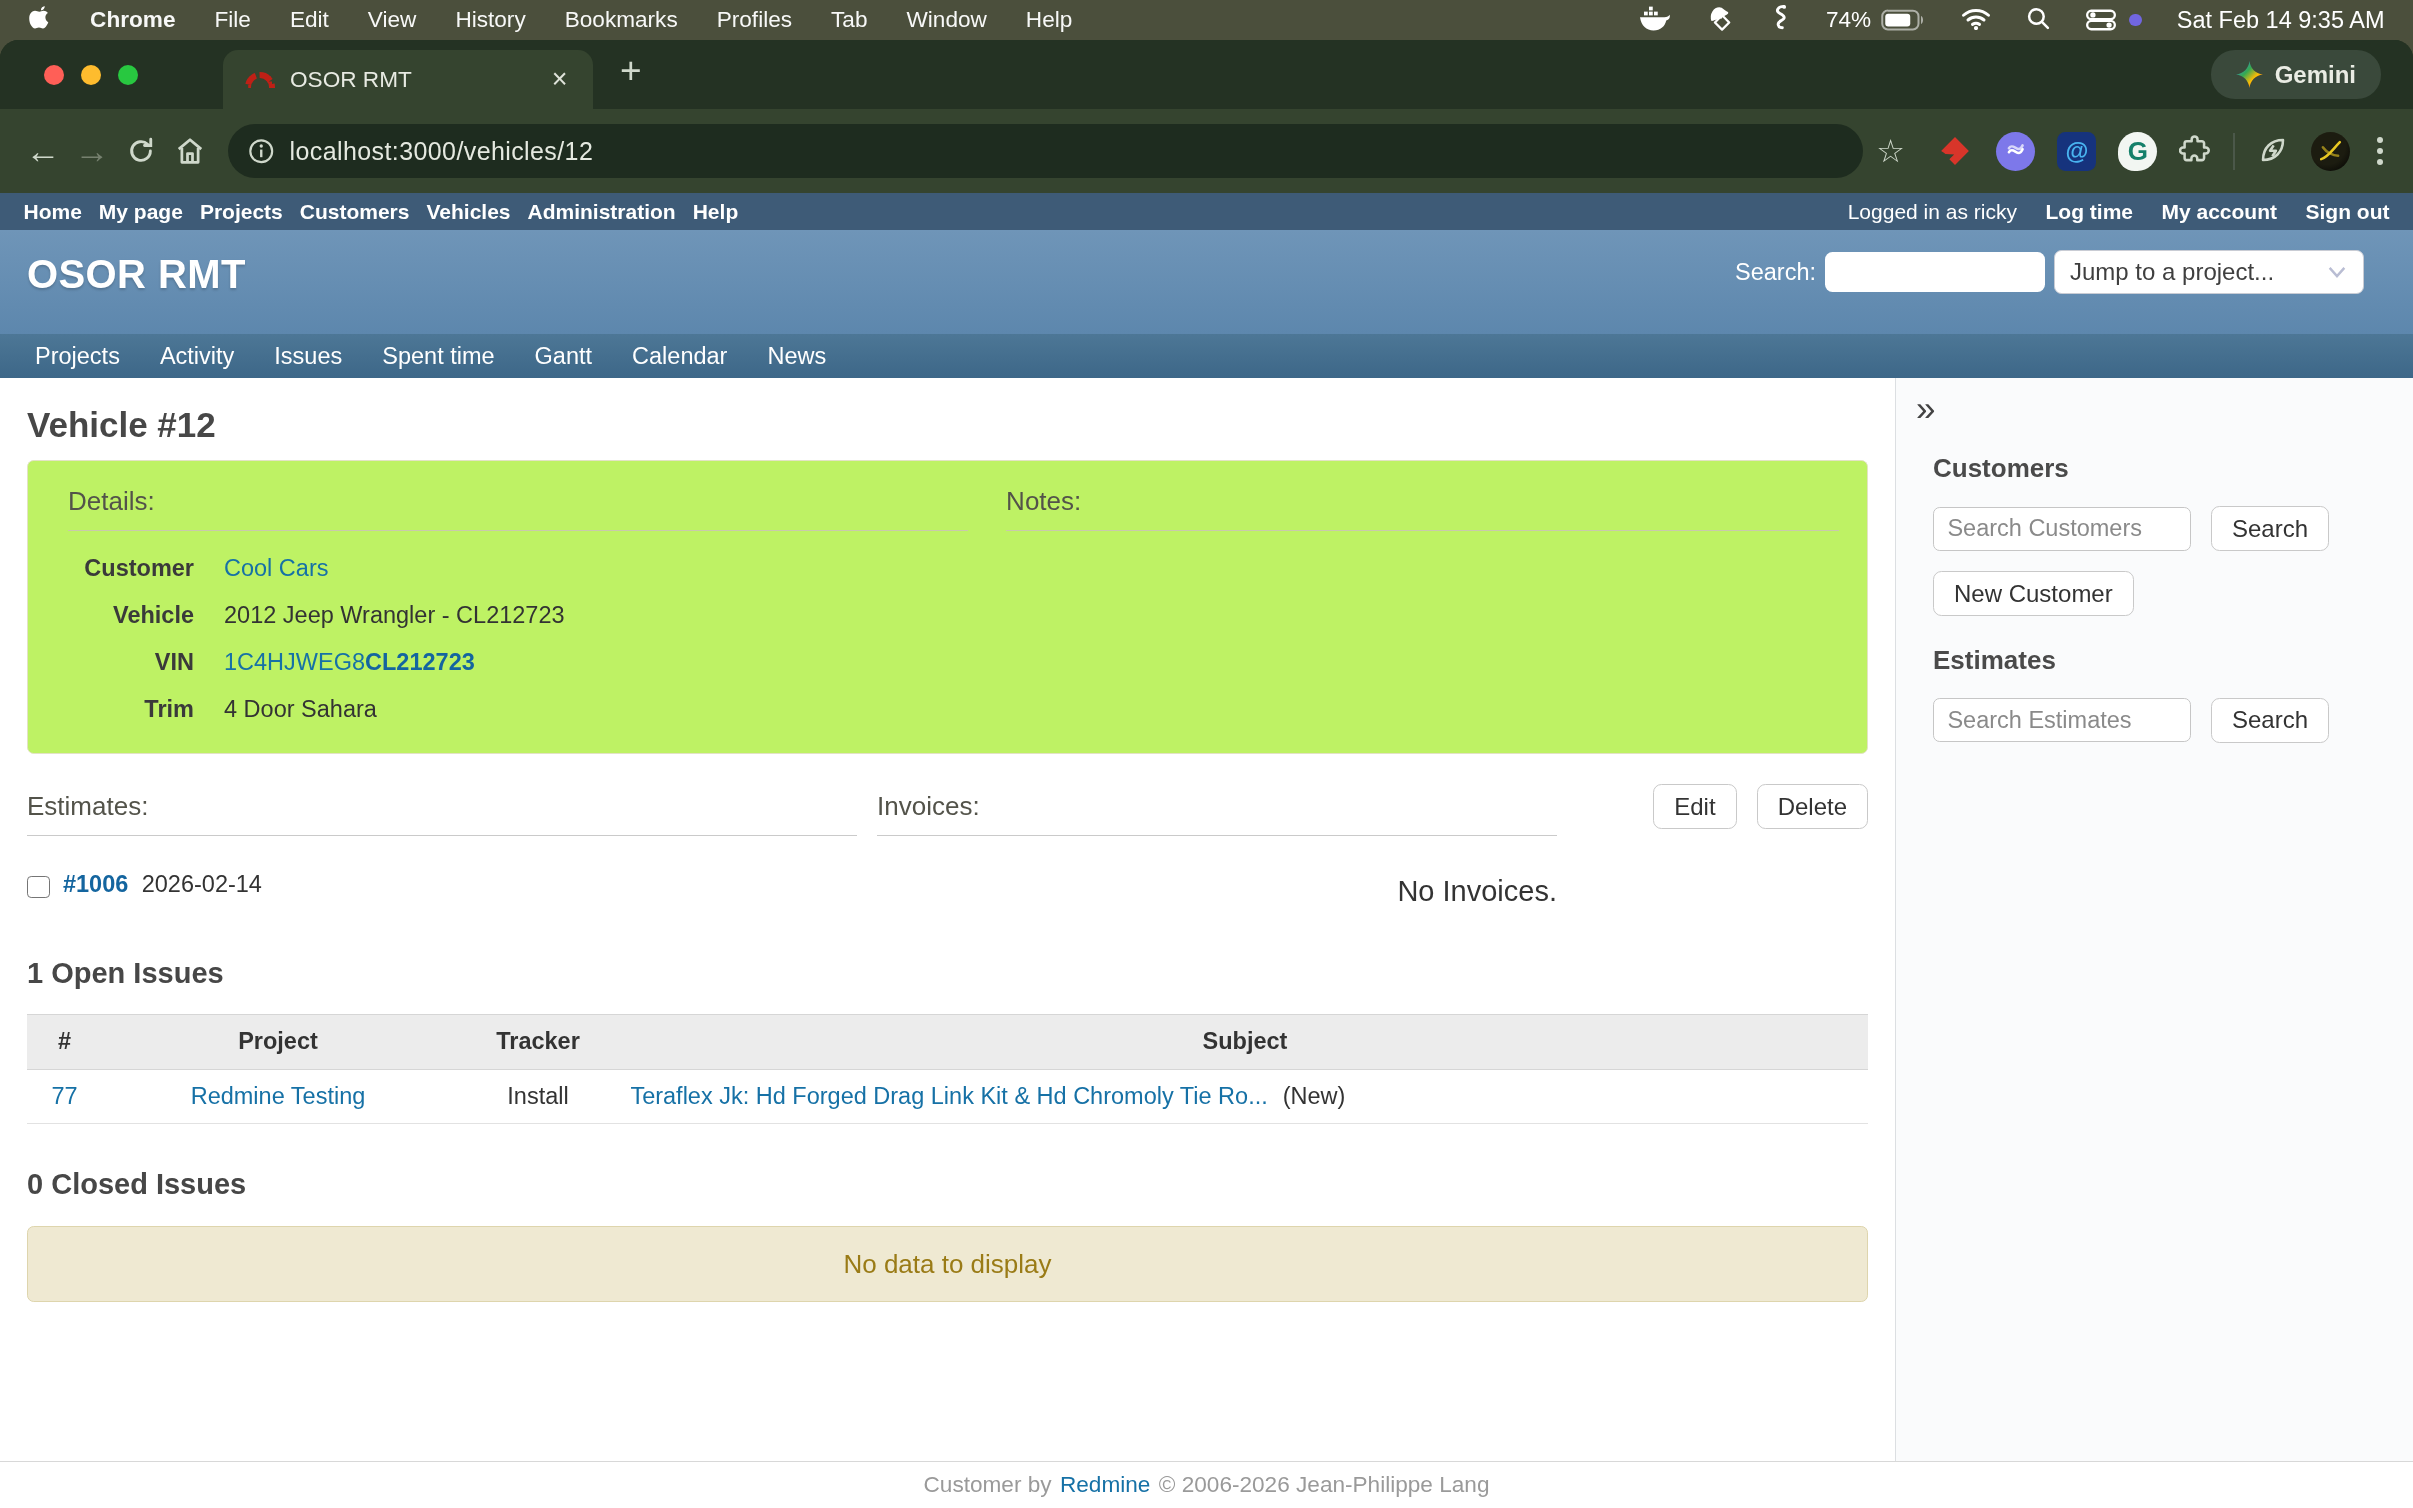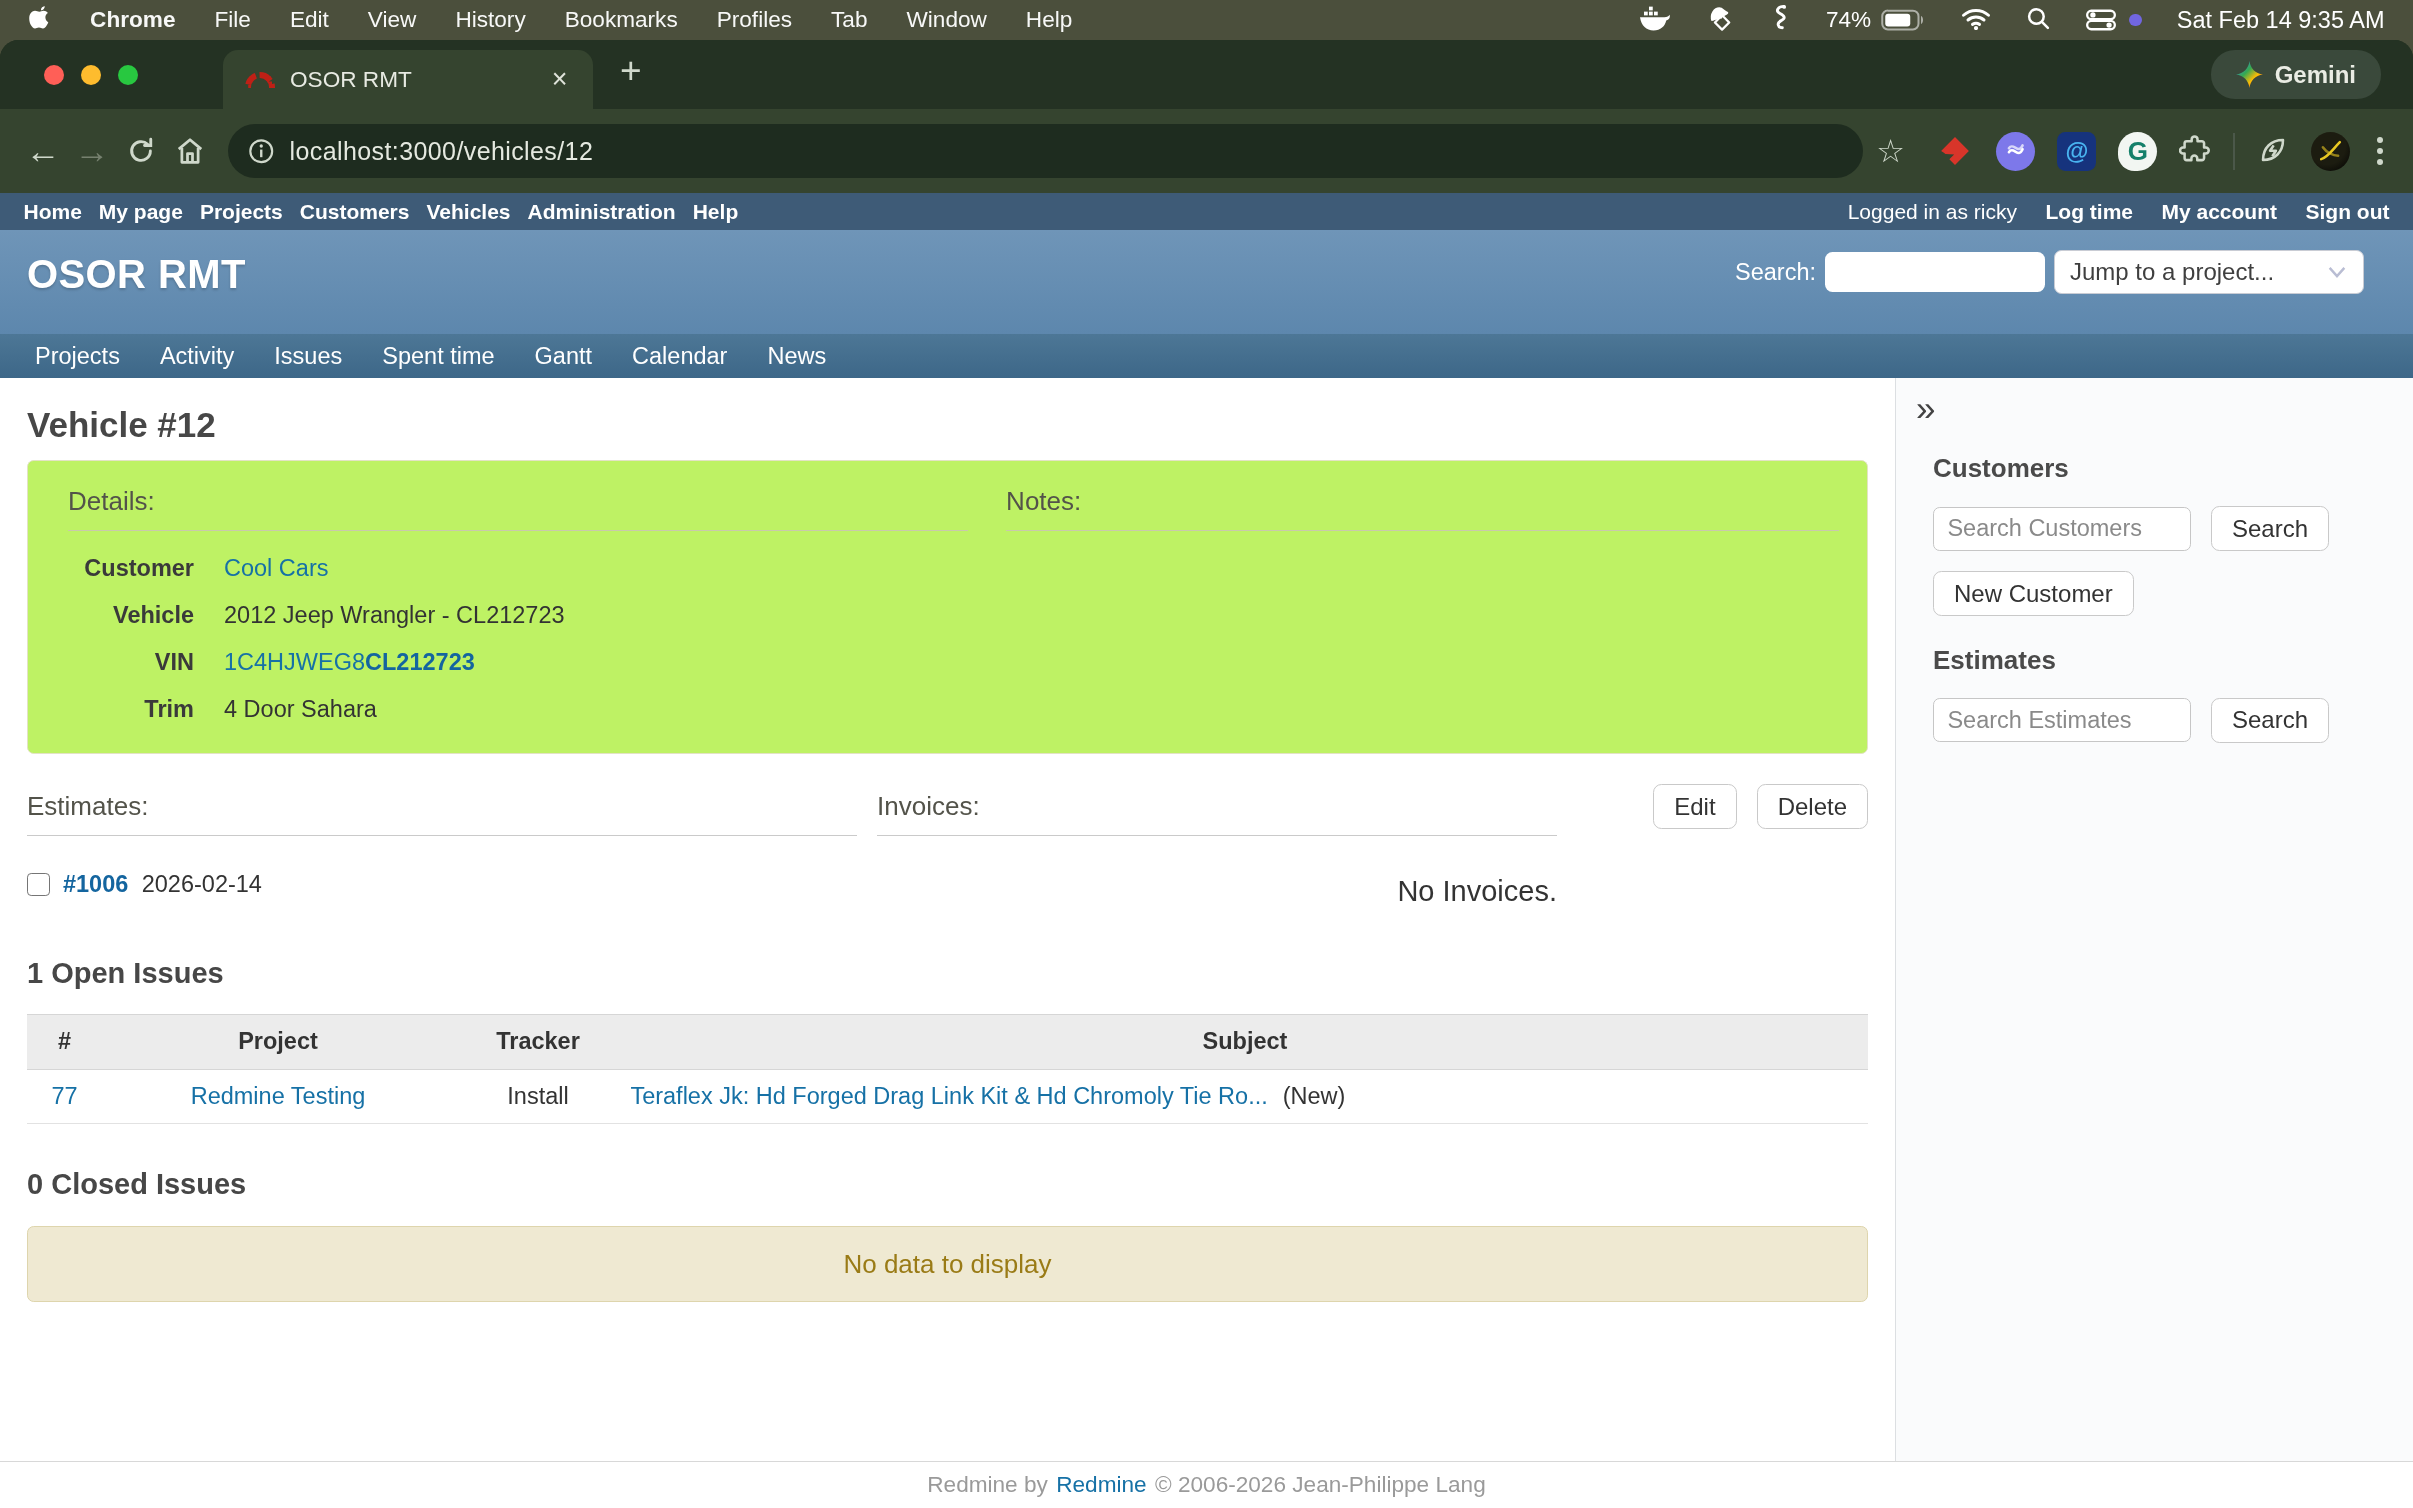--- a/index.html
+++ b/index.html
@@ -78,21 +78,21 @@
   .detail-grid { margin-top:23.5px; display:grid; grid-template-columns:126px auto; column-gap:30px; row-gap:20px; font-size:23.5px; align-items:baseline; }
   .d-label { font-weight:bold; color:#3a3a3a; text-align:right; }
   .d-value { color:#333; }
   a, .link { color:#1671a6; text-decoration:none; }
   .link-bold { font-weight:bold; color:#14659f; }
 
   .est-inv { margin-top:37px; display:flex; position:relative; }
   .est-col { width:830px; }
   .inv-col { width:680px; margin-left:20px; }
   .section-heading { font-size:26px; font-weight:400; color:#53534a; padding-bottom:13.4px; border-bottom:0.8px solid #cacaca; }
-  .est-item { margin-top:35px; display:flex; align-items:center; gap:13.4px; font-size:23.5px; color:#333; }
+  .est-item { margin-top:35px; display:flex; align-items:flex-end; gap:13.4px; font-size:23.5px; color:#333; }
   .checkbox { width:22.6px; height:22.6px; border:1.7px solid #757575; border-radius:4.2px; background:#fff; }
   .inv-empty { margin-top:39px; font-size:29px; color:#333;text-align:right; }
   .action-buttons { position:absolute; right:0; top:-6.7px; display:flex; gap:20px; }
   .btn { height:45px; padding:0 20px; background:#fff; border:1.7px solid #c9c9c9; border-radius:8.4px; font-size:24px; color:#333; font-family:inherit; }
 
   h3.count-heading { margin-top:49px; font-size:29px; font-weight:bold; color:#474747; }
   h3.count-heading.closed { margin-top:44px; }
 
   table.issues { width:100%; margin-top:23.5px; border-collapse:collapse; font-size:23.5px; }
   table.issues th { background:#ececec; border-top:1.7px solid #d6d6d6; border-bottom:1.7px solid #d6d6d6; padding:13.4px 8.4px; font-weight:bold; color:#333; }
@@ -418,20 +418,20 @@
         <button class="btn sb-new">New Customer</button>
         <div class="sb-heading">Estimates</div>
         <div class="sb-row">
           <input type="text" placeholder="Search Estimates" style="">
           <button class="btn">Search</button>
         </div>
       </div>
     </div>
 
     <div class="footer">
-      <span>Redmine by</span>
+      <span>Customer by</span>
       <a href="#" class="link">Redmine</a>
       <span>© 2006-2026 Jean-Philippe Lang</span>
     </div>
 
   </div>
 </div>
 
 
 </body></html>

